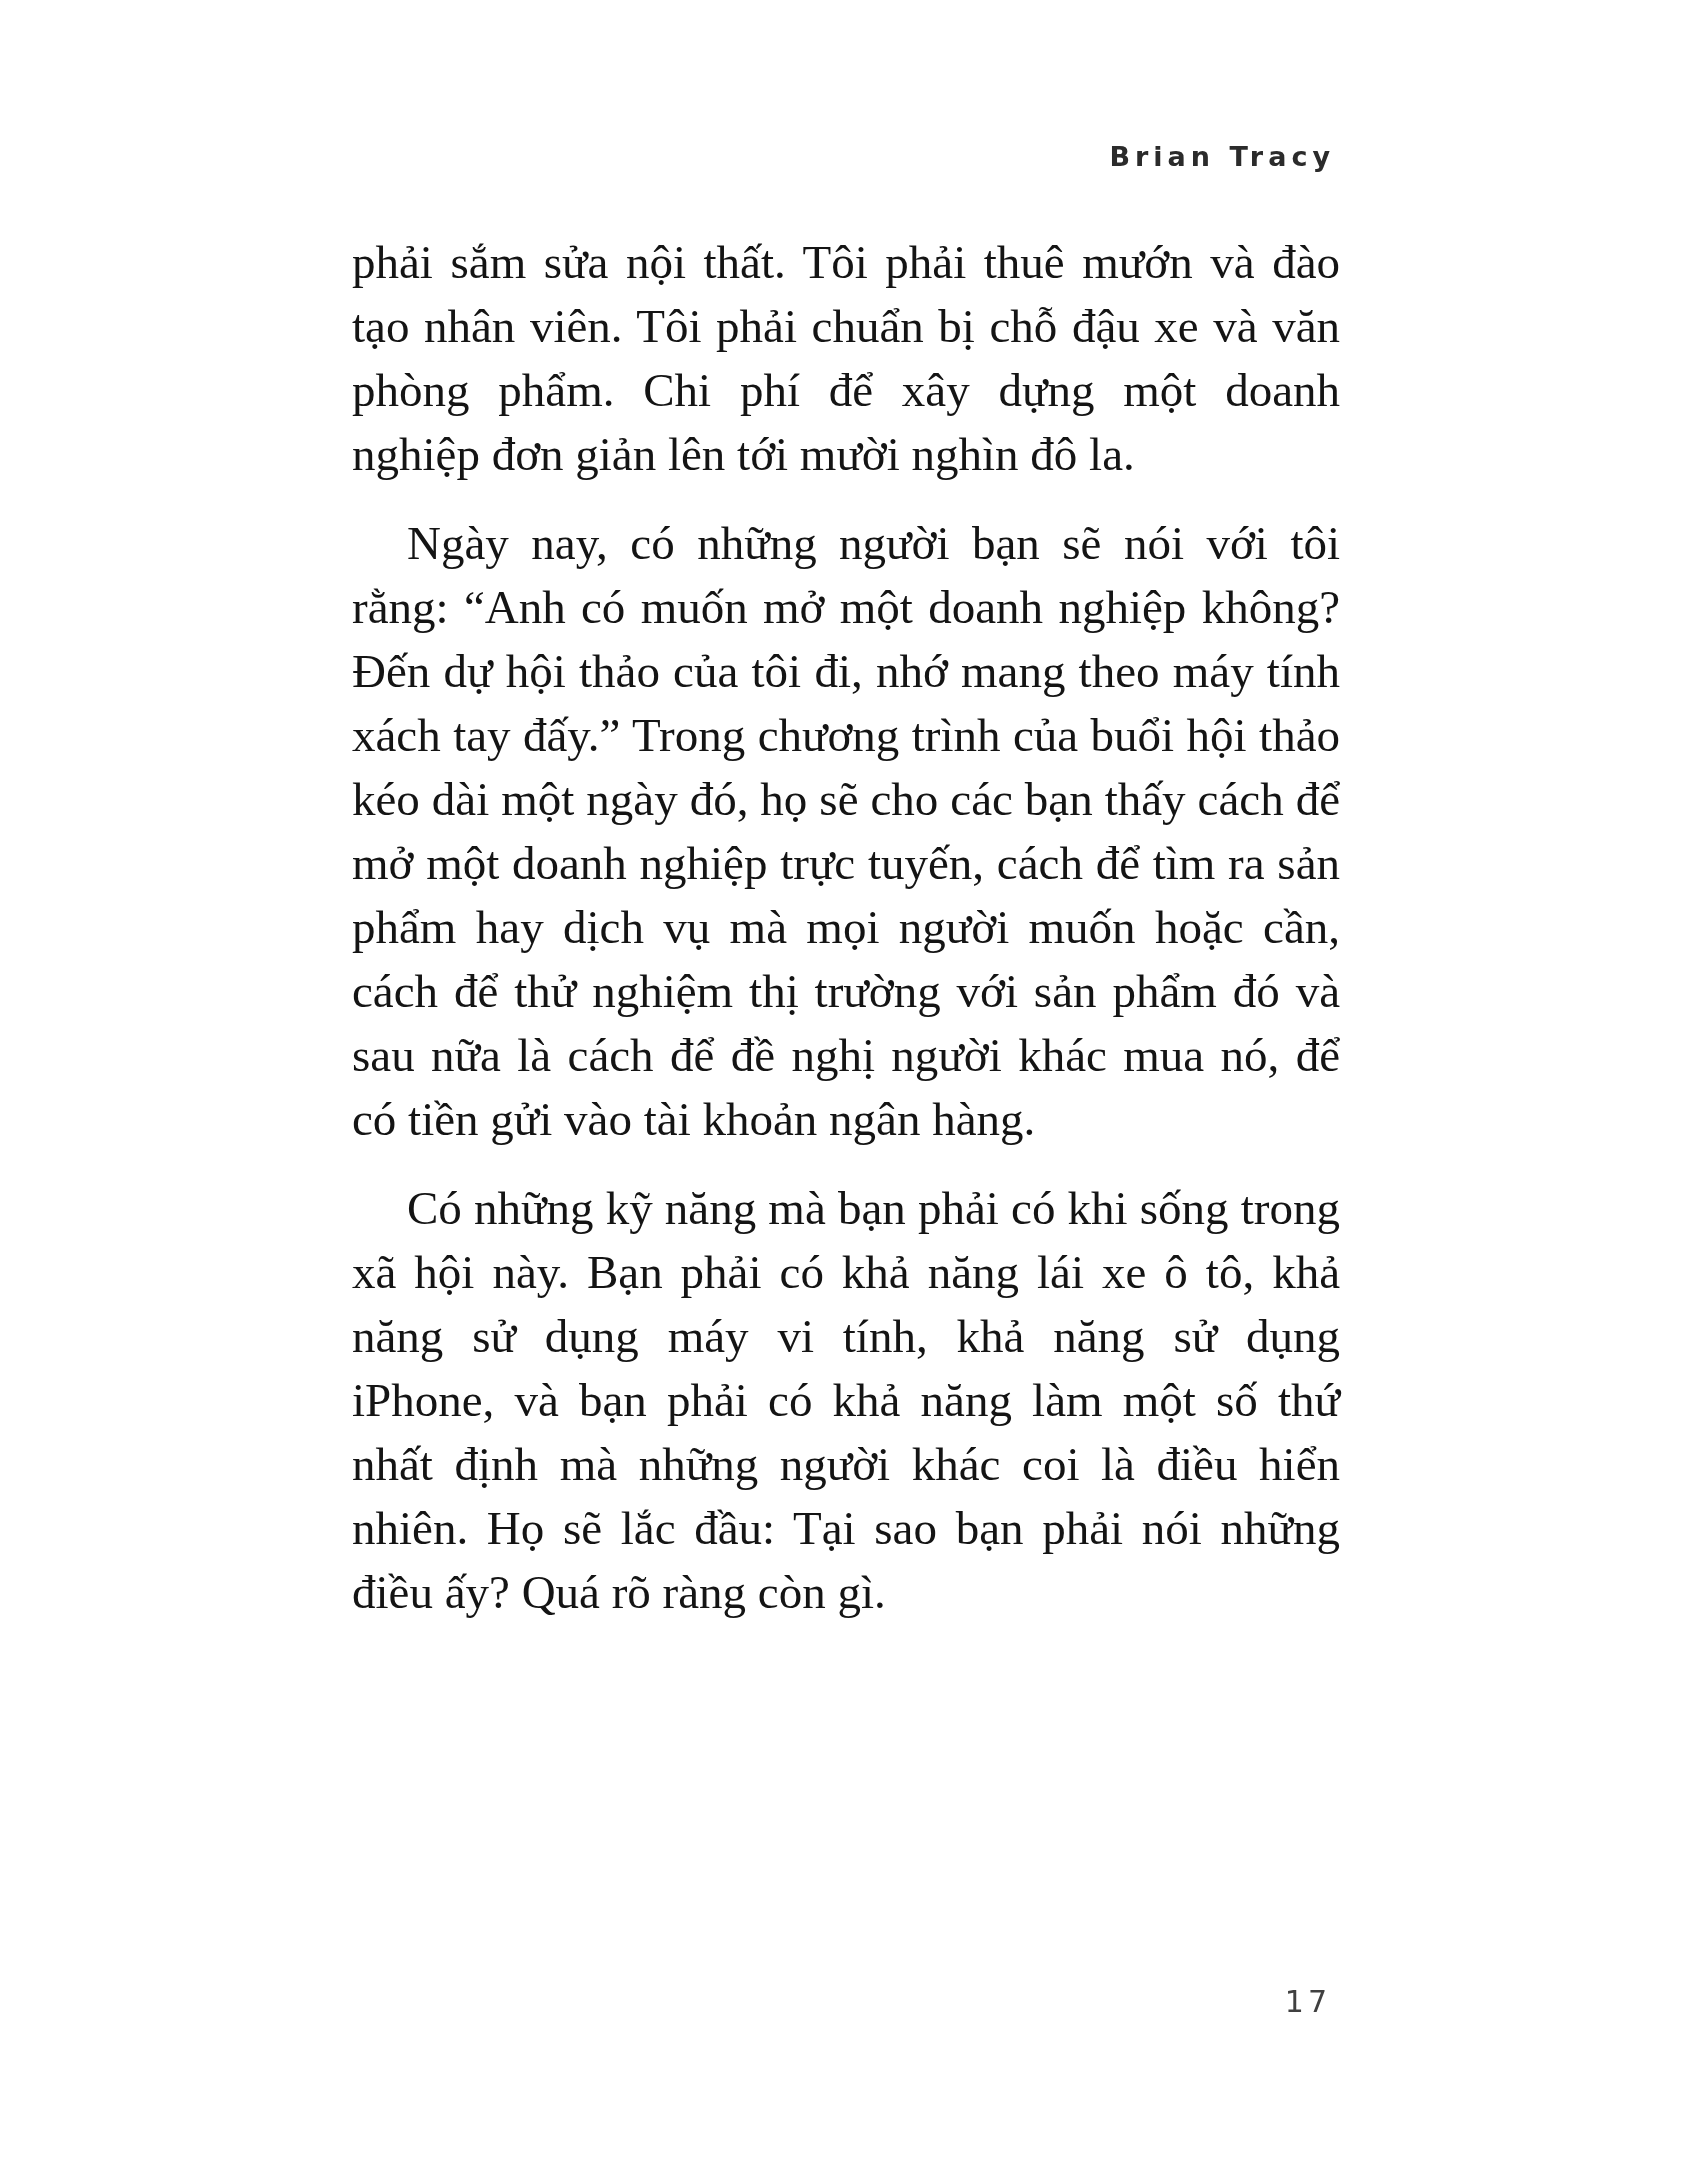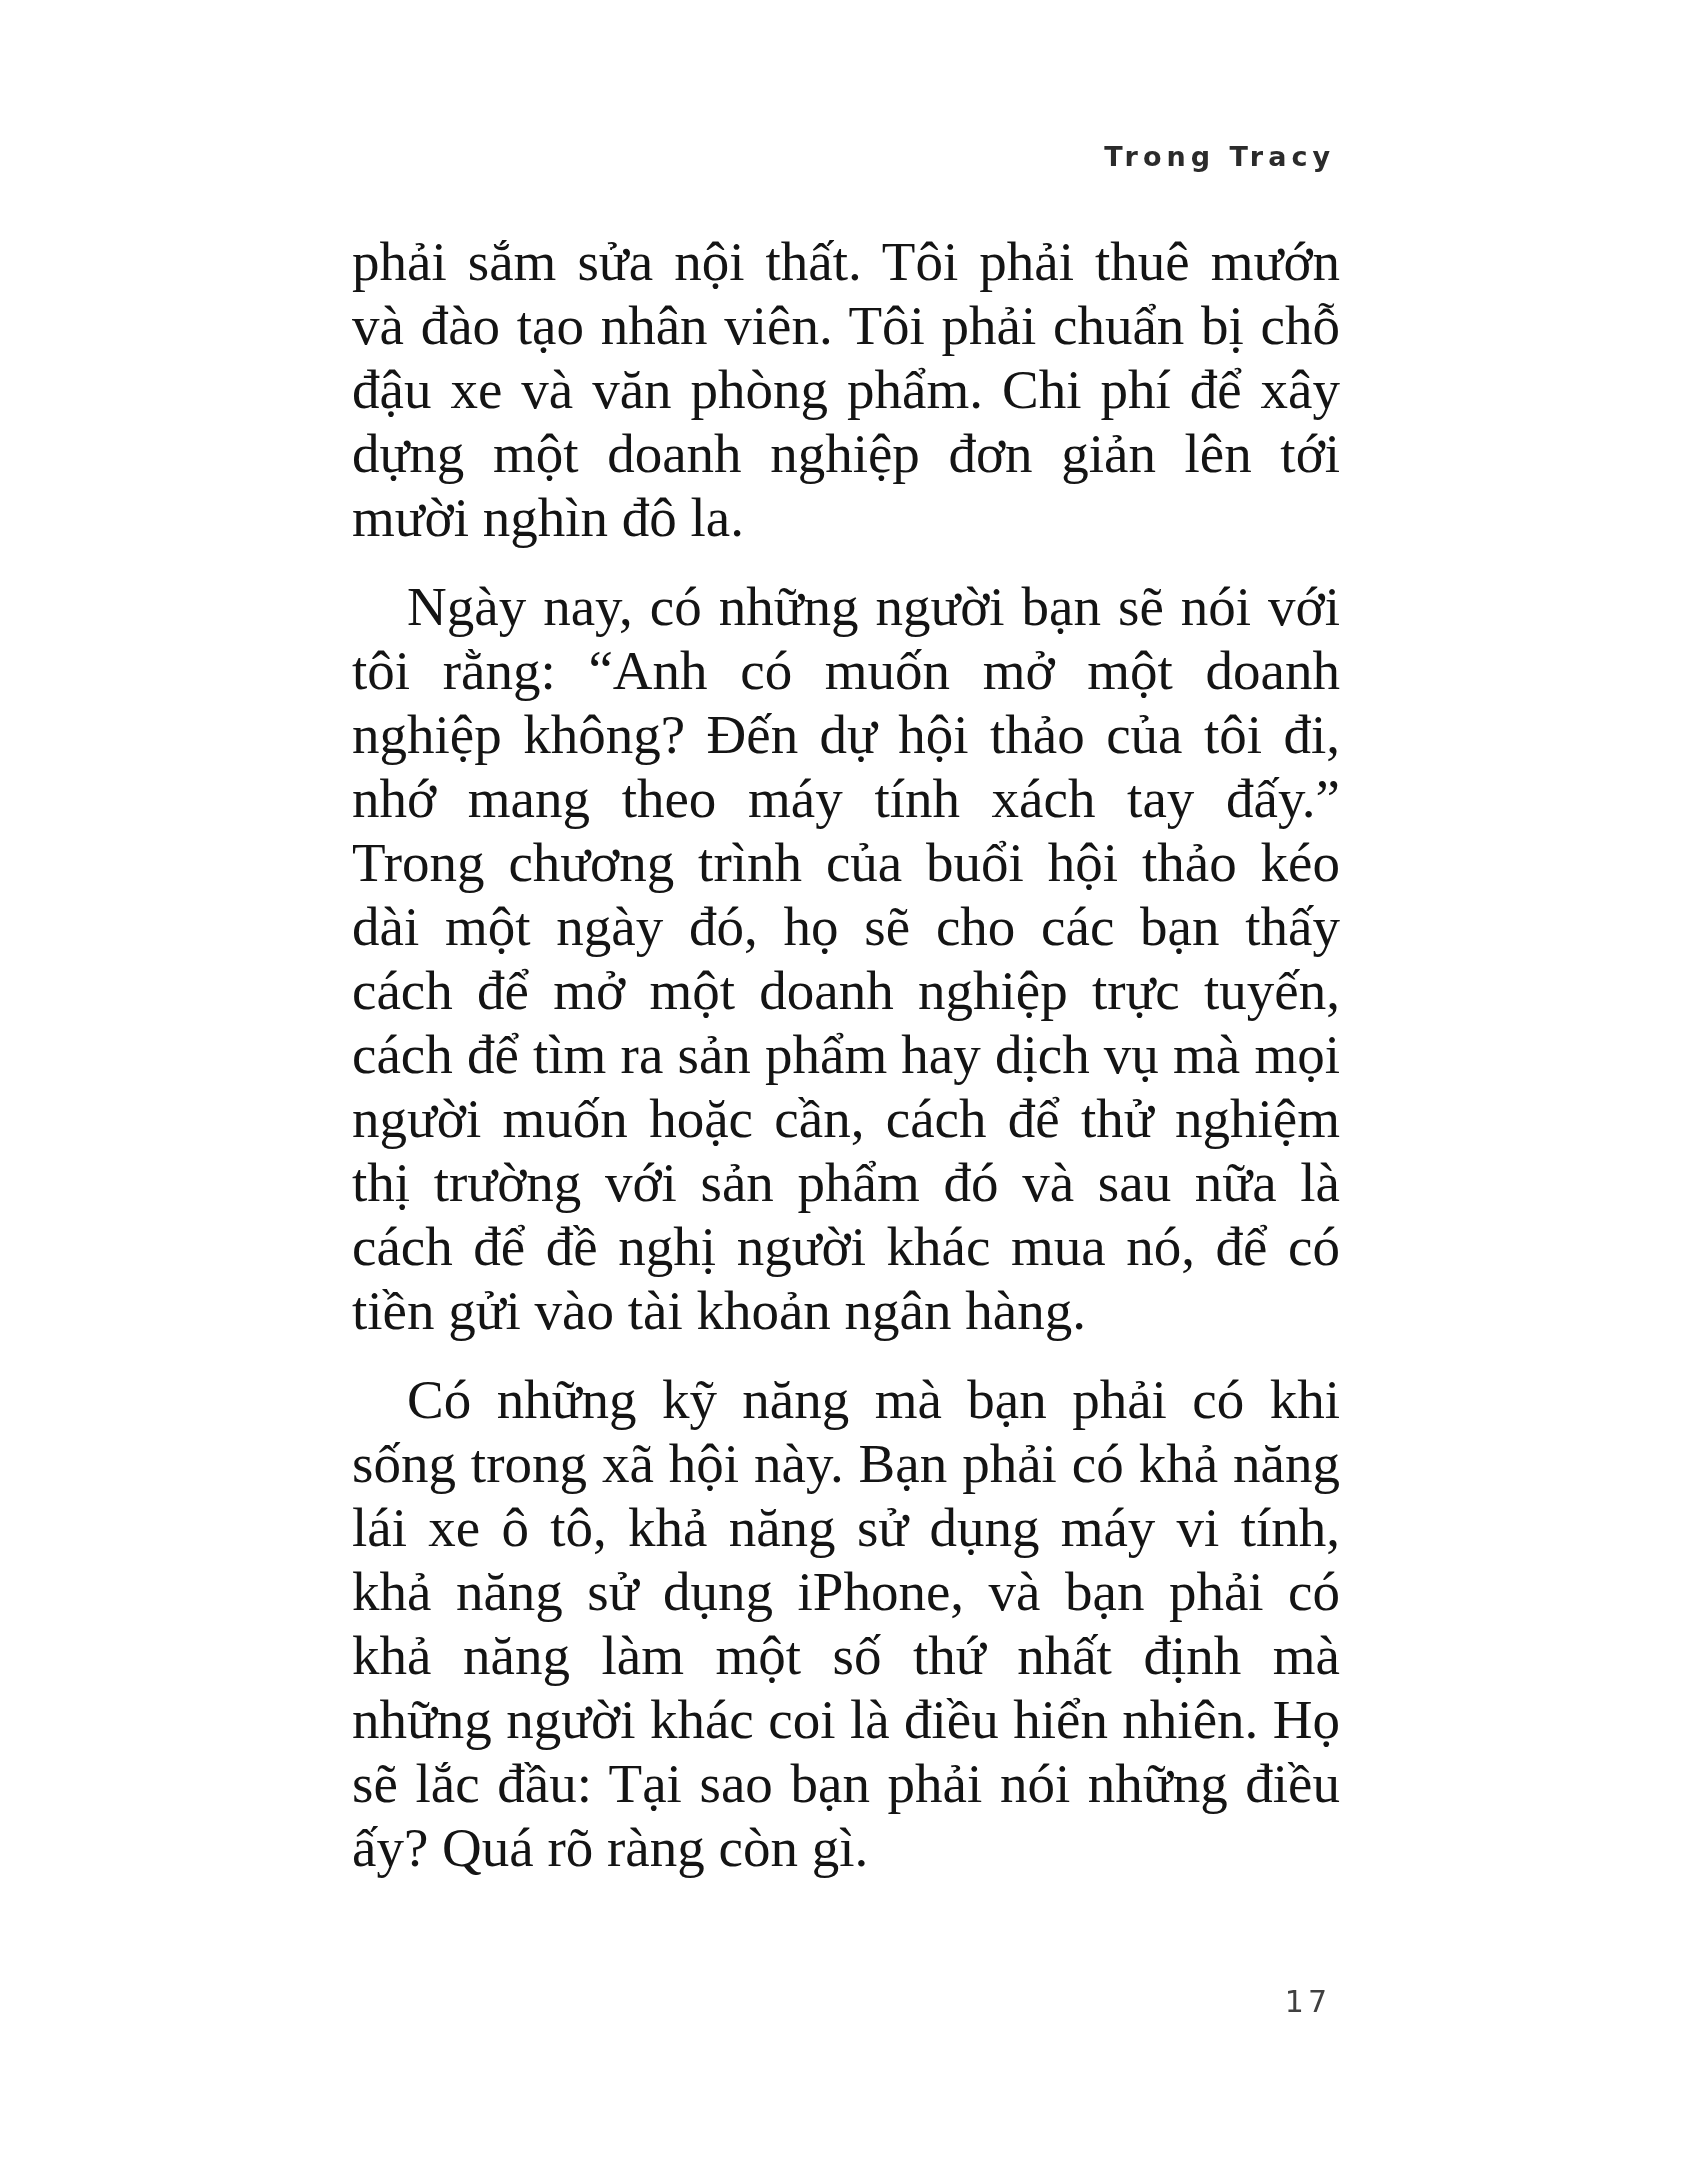--- a/index.html
+++ b/index.html
@@ -24,21 +24,21 @@
     letter-spacing: 5px;
     color: #2b2b2b;
     white-space: nowrap;
   }
   .content {
     position: absolute;
     left: 352px;
     top: 230px;
     width: 988px;
     font-family: "Liberation Serif", "DejaVu Serif", serif;
-    font-size: 55px;
+    font-size: 47px;
     line-height: 64px;
     color: #141414;
     text-align: justify;
   }
   .content p {
     margin: 0 0 25px 0;
     padding: 0;
   }
   .content p.indent {
     text-indent: 55px;
@@ -52,21 +52,21 @@
     font-weight: 500;
     letter-spacing: 4px;
     color: #404040;
   }
 </style>
 </head>
 <body>
 
 <div class="page">
 
-  <div class="running-header">Trong Tracy</div>
+  <div class="running-header">Brian Tracy</div>
 
   <div class="content">
     <p>phải sắm sửa nội thất. Tôi phải thuê mướn và đào tạo nhân viên. Tôi phải chuẩn bị chỗ đậu xe và văn phòng phẩm. Chi phí để xây dựng một doanh nghiệp đơn giản lên tới mười nghìn đô la.</p>
     <p class="indent">Ngày nay, có những người bạn sẽ nói với tôi rằng: “Anh có muốn mở một doanh nghiệp không? Đến dự hội thảo của tôi đi, nhớ mang theo máy tính xách tay đấy.” Trong chương trình của buổi hội thảo kéo dài một ngày đó, họ sẽ cho các bạn thấy cách để mở một doanh nghiệp trực tuyến, cách để tìm ra sản phẩm hay dịch vụ mà mọi người muốn hoặc cần, cách để thử nghiệm thị trường với sản phẩm đó và sau nữa là cách để đề nghị người khác mua nó, để có tiền gửi vào tài khoản ngân hàng.</p>
     <p class="indent">Có những kỹ năng mà bạn phải có khi sống trong xã hội này. Bạn phải có khả năng lái xe ô tô, khả năng sử dụng máy vi tính, khả năng sử dụng iPhone, và bạn phải có khả năng làm một số thứ nhất định mà những người khác coi là điều hiển nhiên. Họ sẽ lắc đầu: Tại sao bạn phải nói những điều ấy? Quá rõ ràng còn gì.</p>
   </div>
 
   <div class="page-number">17</div>
 
 </div>

